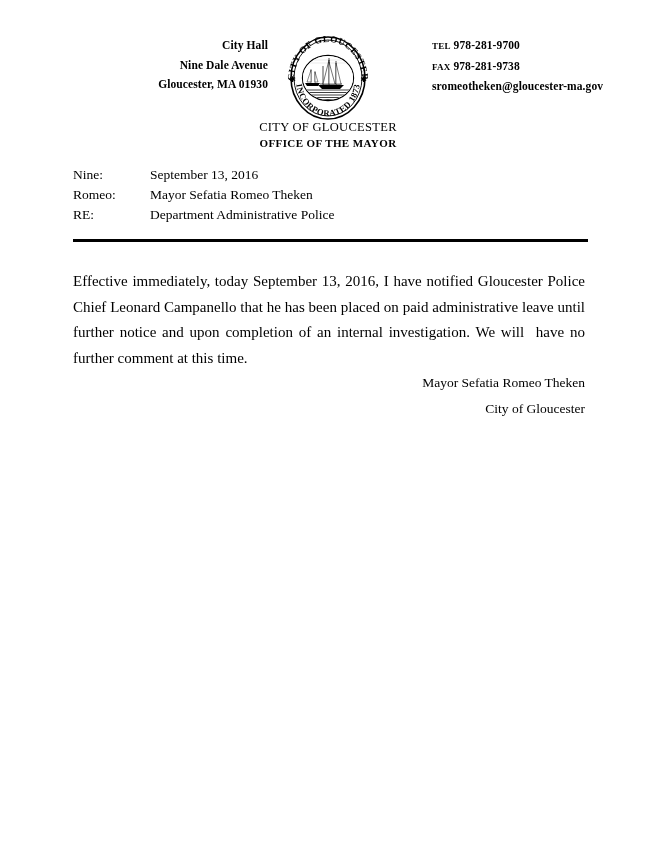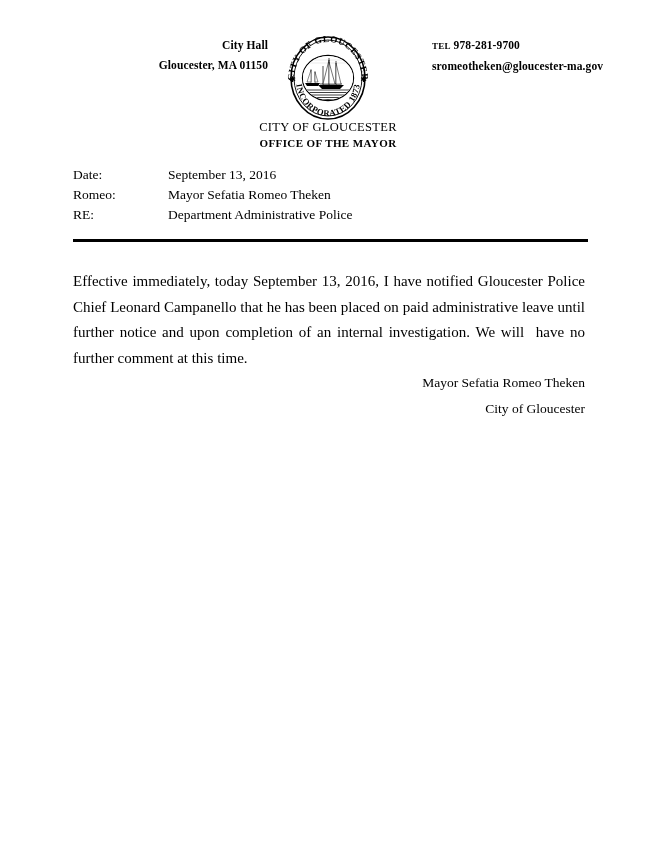--- a/index.html
+++ b/index.html
@@ -103,21 +103,20 @@
     height: 20px;
     font-size: 13.5px;
     line-height: 20px;
   }
   .memo-label {
     width: 77px;
     flex: 0 0 77px;
   }
   .memo-value {
     flex: 1 1 auto;
-    margin-left: 18px;
   }
 
   
   .hrule {
     position: absolute;
     left: 73px;
     top: 239px;
     width: 515px;
     height: 3px;
     background: #000000;
@@ -149,27 +148,32 @@
 </style>
 </head>
 <body>
 
 <div class="page">
 
   <div class="letterhead">
 
     <div class="lh-left">
       <div>City Hall</div>
-      <div>Gloucester, MA 01150</div>
+      <div>Nine Dale Avenue</div>
+      <div>Gloucester, MA 01930</div>
     </div>
 
     <div class="lh-right">
       <div>
         <span class="lbl">TEL</span>
         <span>978-281-9700</span>
+      </div>
+      <div>
+        <span class="lbl">FAX</span>
+        <span>978-281-9738</span>
       </div>
       <div>sromeotheken@gloucester-ma.gov</div>
     </div>
   </div>
 
   <div class="seal-wrap">
     <svg width="92" height="84" viewBox="0 0 92 84" xmlns="http://www.w3.org/2000/svg" aria-hidden="true">
       <defs>
         <path id="arcTop" d="M 12,44 A 34,38 0 0 1 80,44" fill="none"></path>
         <path id="arcBot" d="M 14,44 A 32,36 0 0 0 78,44" fill="none"></path>
@@ -232,21 +236,21 @@
     </svg>
   </div>
 
   <div class="org-block">
     <div class="org-city">CITY OF GLOUCESTER</div>
     <div class="org-office">OFFICE OF THE MAYOR</div>
   </div>
 
   <div class="memo-fields">
     <div class="memo-row">
-      <span class="memo-label">Date:</span>
+      <span class="memo-label">Nine:</span>
       <span class="memo-value">September 13, 2016</span>
     </div>
     <div class="memo-row">
       <span class="memo-label">Romeo:</span>
       <span class="memo-value">Mayor Sefatia Romeo Theken</span>
     </div>
     <div class="memo-row">
       <span class="memo-label">RE:</span>
       <span class="memo-value">Department Administrative Police</span>
     </div>

